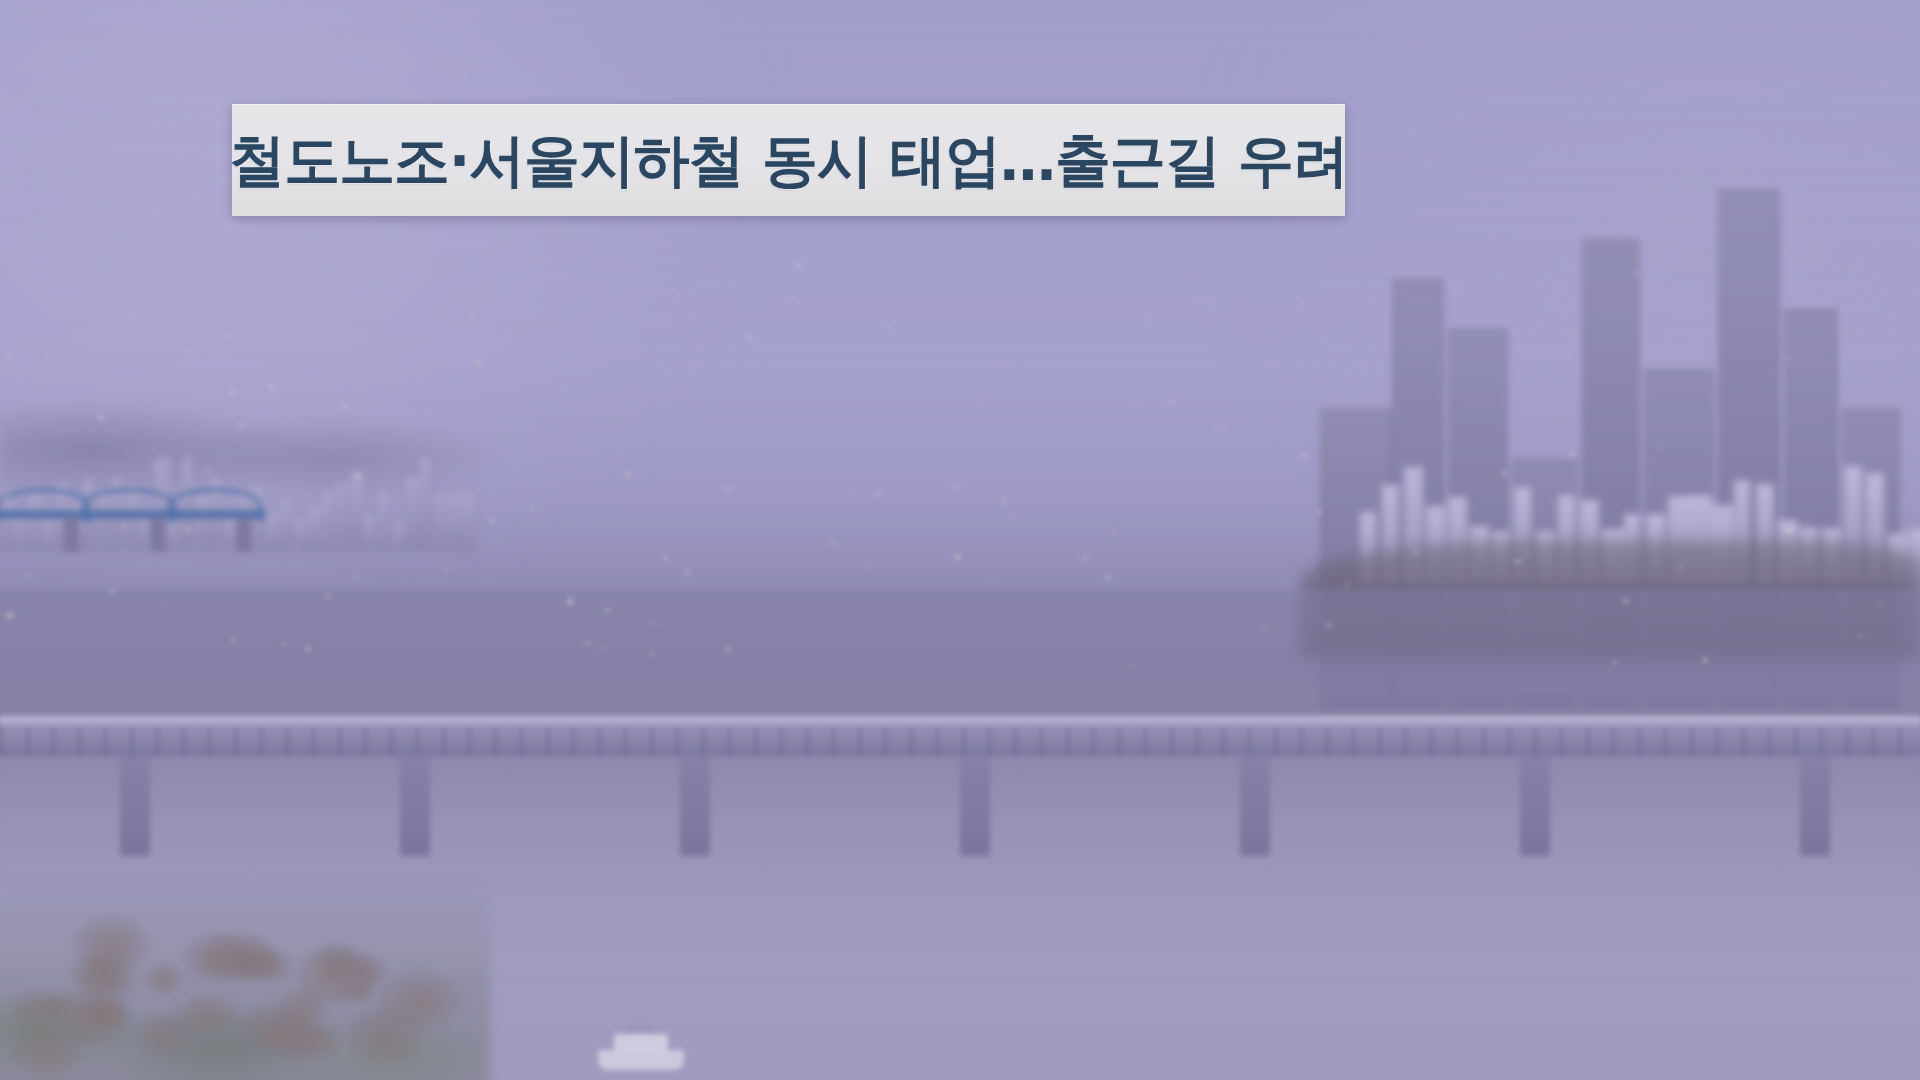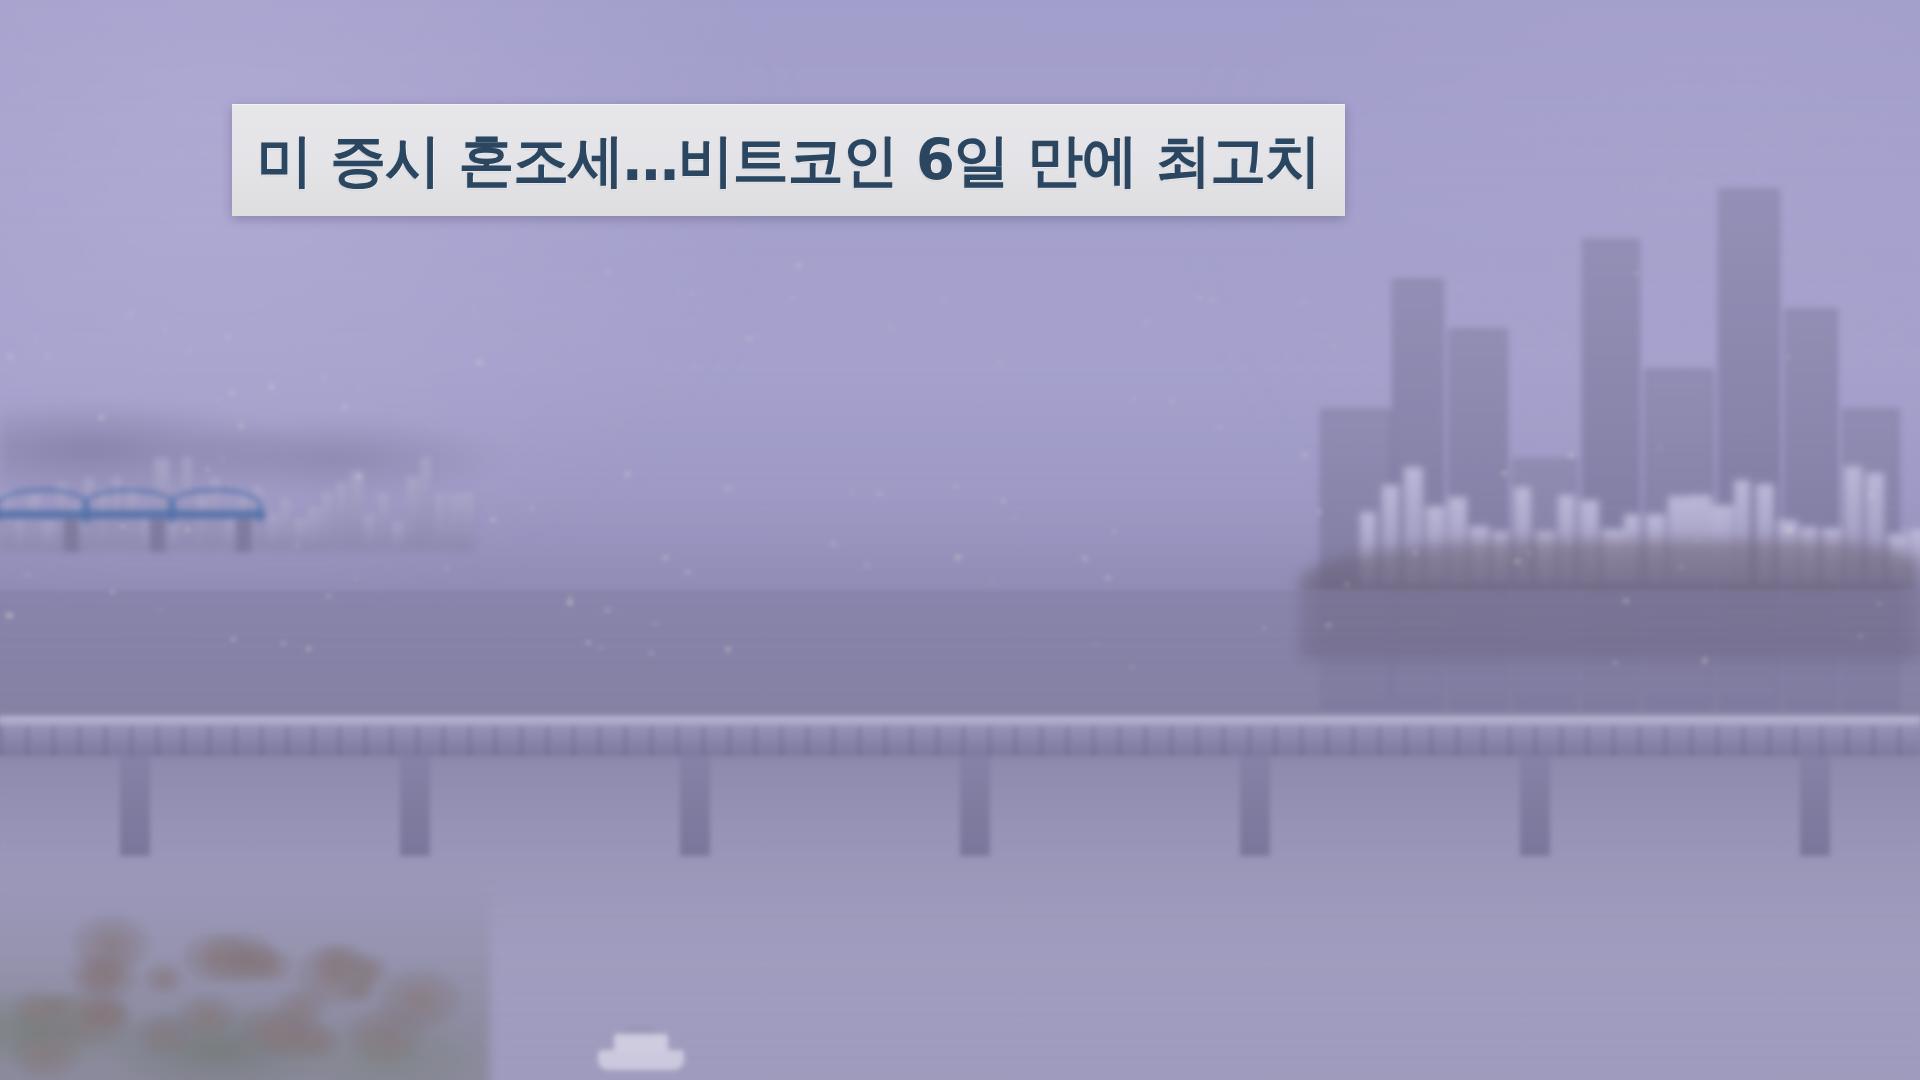--- a/index.html
+++ b/index.html
@@ -557,23 +557,23 @@
         <i style="left: 652.864px; top: 622.171px; width: 4.84759px; height: 2.87569px; opacity: 0.34;"></i>
         <i style="left: 269.202px; top: 384.742px; width: 5.20906px; height: 4.12576px; opacity: 0.67;"></i>
         <i style="left: 1413.93px; top: 550.352px; width: 2.66802px; height: 4.5695px; opacity: 0.53;"></i>
       </div>
 
     <div class="bg-blurwash"></div>
   </div>
 
   <div class="headline-stack">
 
-
-
-
-    <div class="headline-bar bar-4">
-      <span class="headline-text">미 증시 혼조세…비트코인 6일 만에 최고치</span>
+    <div class="headline-bar bar-1">
+      <span class="headline-text">철도노조·서울지하철 동시 태업…출근길 우려</span>
     </div>
 
 
+
+
+
   </div>
 
 </div>
 
 </body></html>

